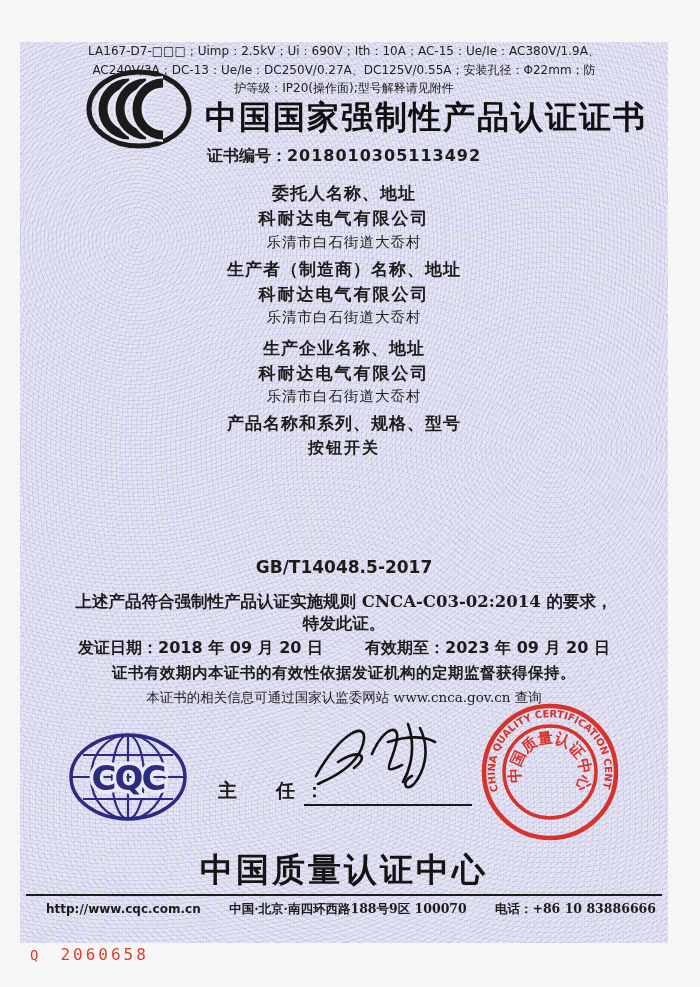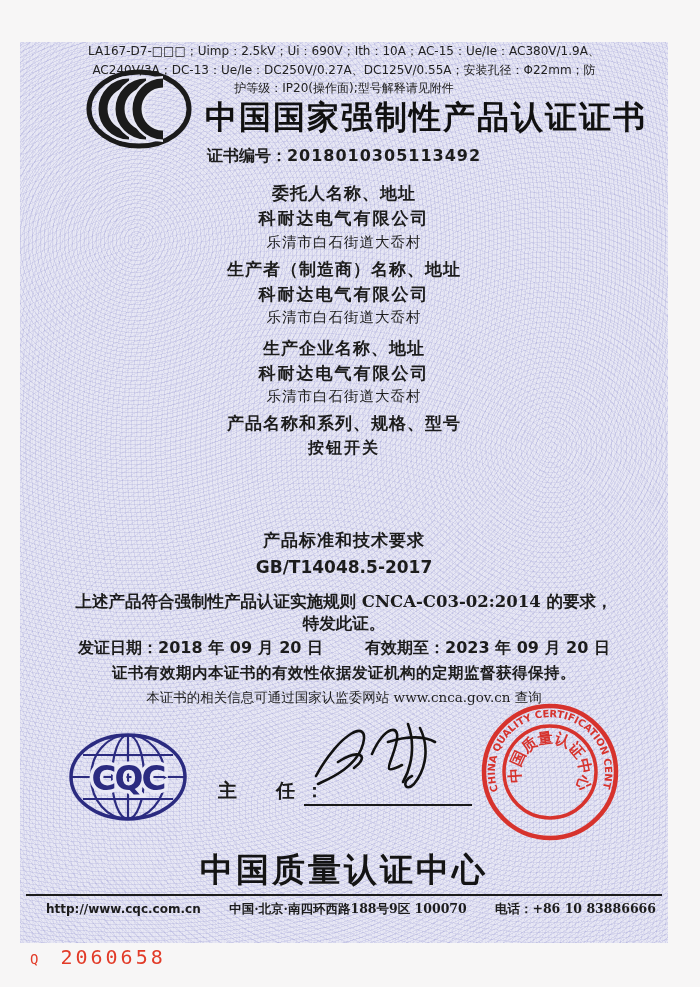--- a/index.html
+++ b/index.html
@@ -44,21 +44,21 @@
   .stamp { position:absolute; left:455px; top:655px; }
   .org-name { top:806px; font-size:33px; font-weight:700; letter-spacing:3px; color:#141414; }
   .divider { position:absolute; top:852px; left:6px; right:6px; height:2px; background:#1d1d1d; }
   .footer { position:absolute; top:858px; left:0; right:0; height:22px; font-size:12.5px; color:#1c1c1c;margin-left:8px; }
   .footer .web  { position:absolute; left:18px; top:2px; font-family:"DejaVu Sans","Liberation Sans",sans-serif; font-weight:700; font-size:12px; }
   .footer .addr { position:absolute; left:0; right:0; text-align:center; top:1px; font-weight:600; }
   .footer .tel  { position:absolute; right:12px; top:1px; font-weight:600; }
   .serial { position:absolute; left:30px; top:945px; color:#e23b28;
             font-family:"DejaVu Sans Mono","Liberation Mono",monospace; white-space:nowrap; }
   .serial .p { font-size:14px; margin-right:22px; }
-  .serial .n { font-size:20px; letter-spacing:3px; font-weight:500; }
+  .serial .n { font-size:16px; letter-spacing:3px; font-weight:500; }
 </style>
 </head>
 <body>
 
 <div class="cert">
 
   <svg class="ccc" style="position:absolute;left:64px;top:26px" width="110" height="82" viewBox="0 0 110 82">
     <ellipse cx="55" cy="41" rx="50" ry="37" fill="none" stroke="#1b1b1b" stroke-width="5"></ellipse>
     <g fill="none">
       <path d="M 45 15 A 17 17 0 1 0 45 67" stroke="#e7e7f4" stroke-width="14"></path>
@@ -90,21 +90,20 @@
 
   <div class="line sec-label" style="top:370px">产品名称和系列、规格、型号</div>
   <div class="line sec-name" style="top:396px;font-size:16px">按钮开关</div>
 
   <div class="specs">
     <div class="line" style="position:static">LA167-D7-□□□；Uimp：2.5kV；Ui：690V；Ith：10A；AC-15：Ue/Ie：AC380V/1.9A、</div>
     <div class="line" style="position:static">AC240V/3A；DC-13：Ue/Ie：DC250V/0.27A、DC125V/0.55A；安装孔径：Φ22mm；防</div>
     <div class="line" style="position:static">护等级：IP20(操作面);型号解释请见附件</div>
   </div>
 
-  <div class="line std-label">产品标准和技术要求</div>
   <div class="line std-value">GB/T14048.5-2017</div>
 
   <div class="line stmt1">上述产品符合强制性产品认证实施规则 CNCA-C03-02:2014 的要求，</div>
   <div class="line stmt2">特发此证。</div>
 
   <div class="line dates">
     <span>发证日期：</span><span class="sans" style="font-weight:700">2018 年 09 月 20 日</span><span class="gap"></span><span>有效期至：</span><span class="sans" style="font-weight:700">2023 年 09 月 20 日</span>
   </div>
 
   <div class="line infonote">本证书的相关信息可通过国家认监委网站 www.cnca.gov.cn 查询</div>

